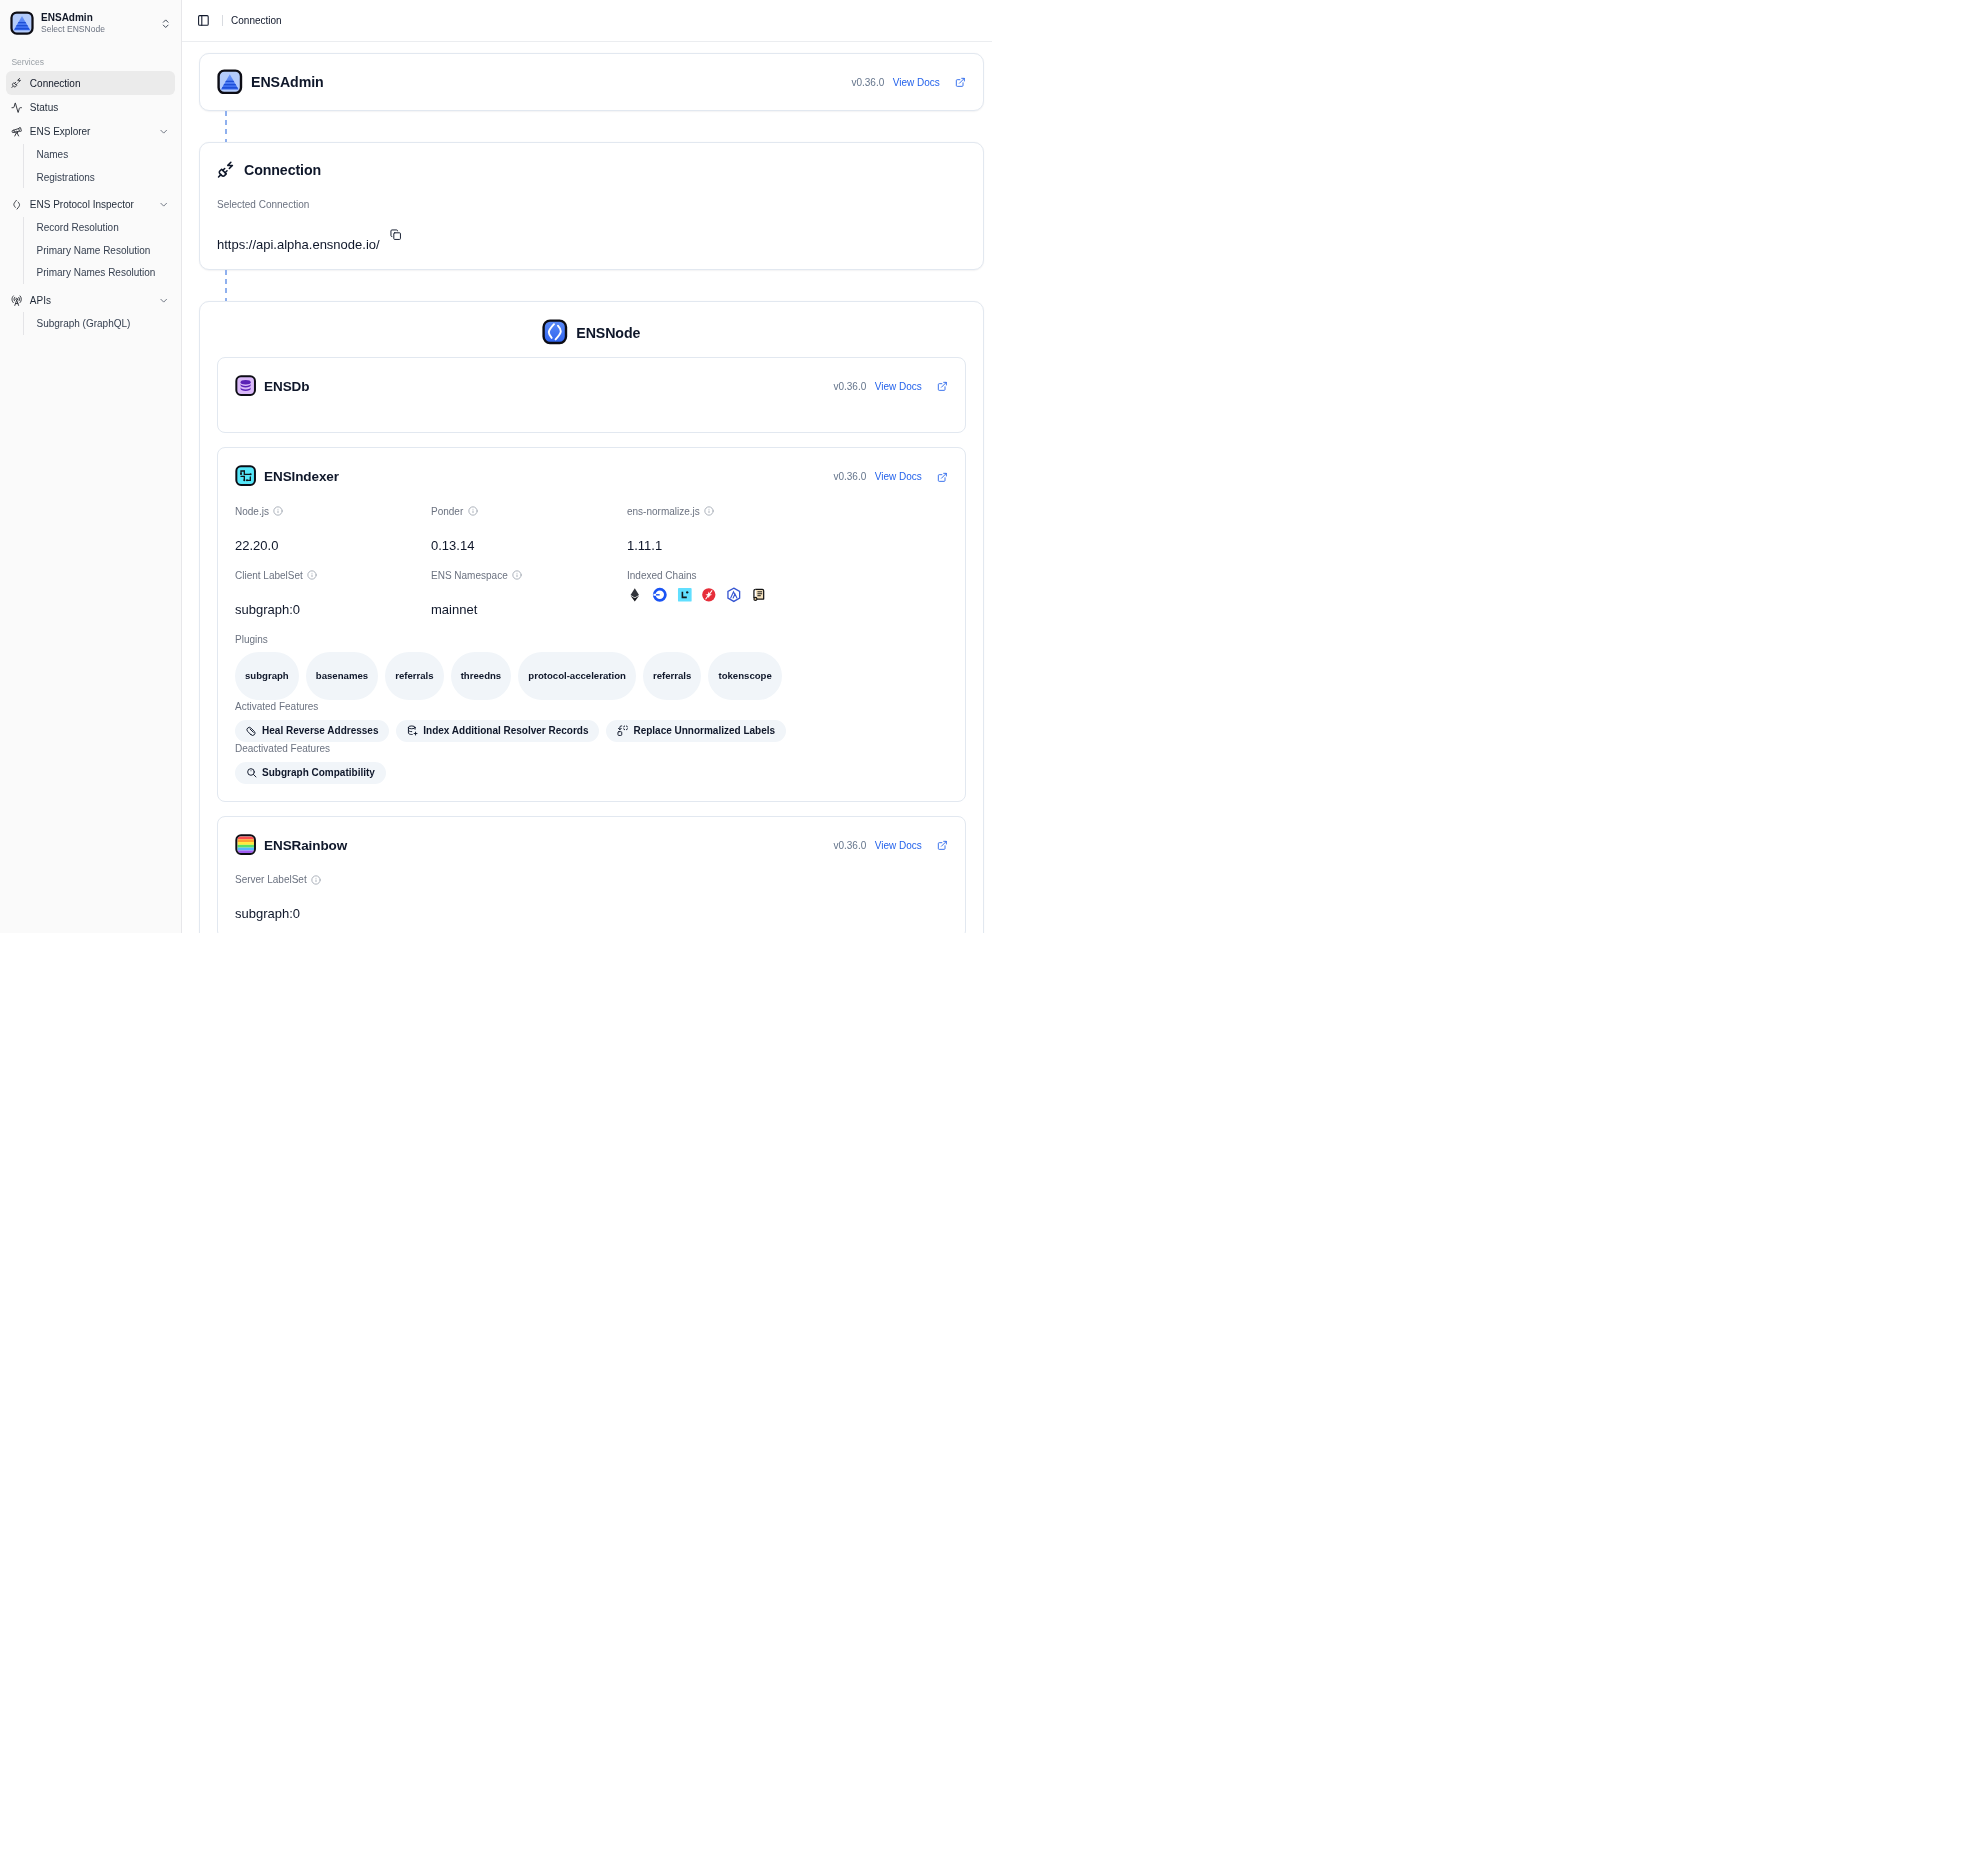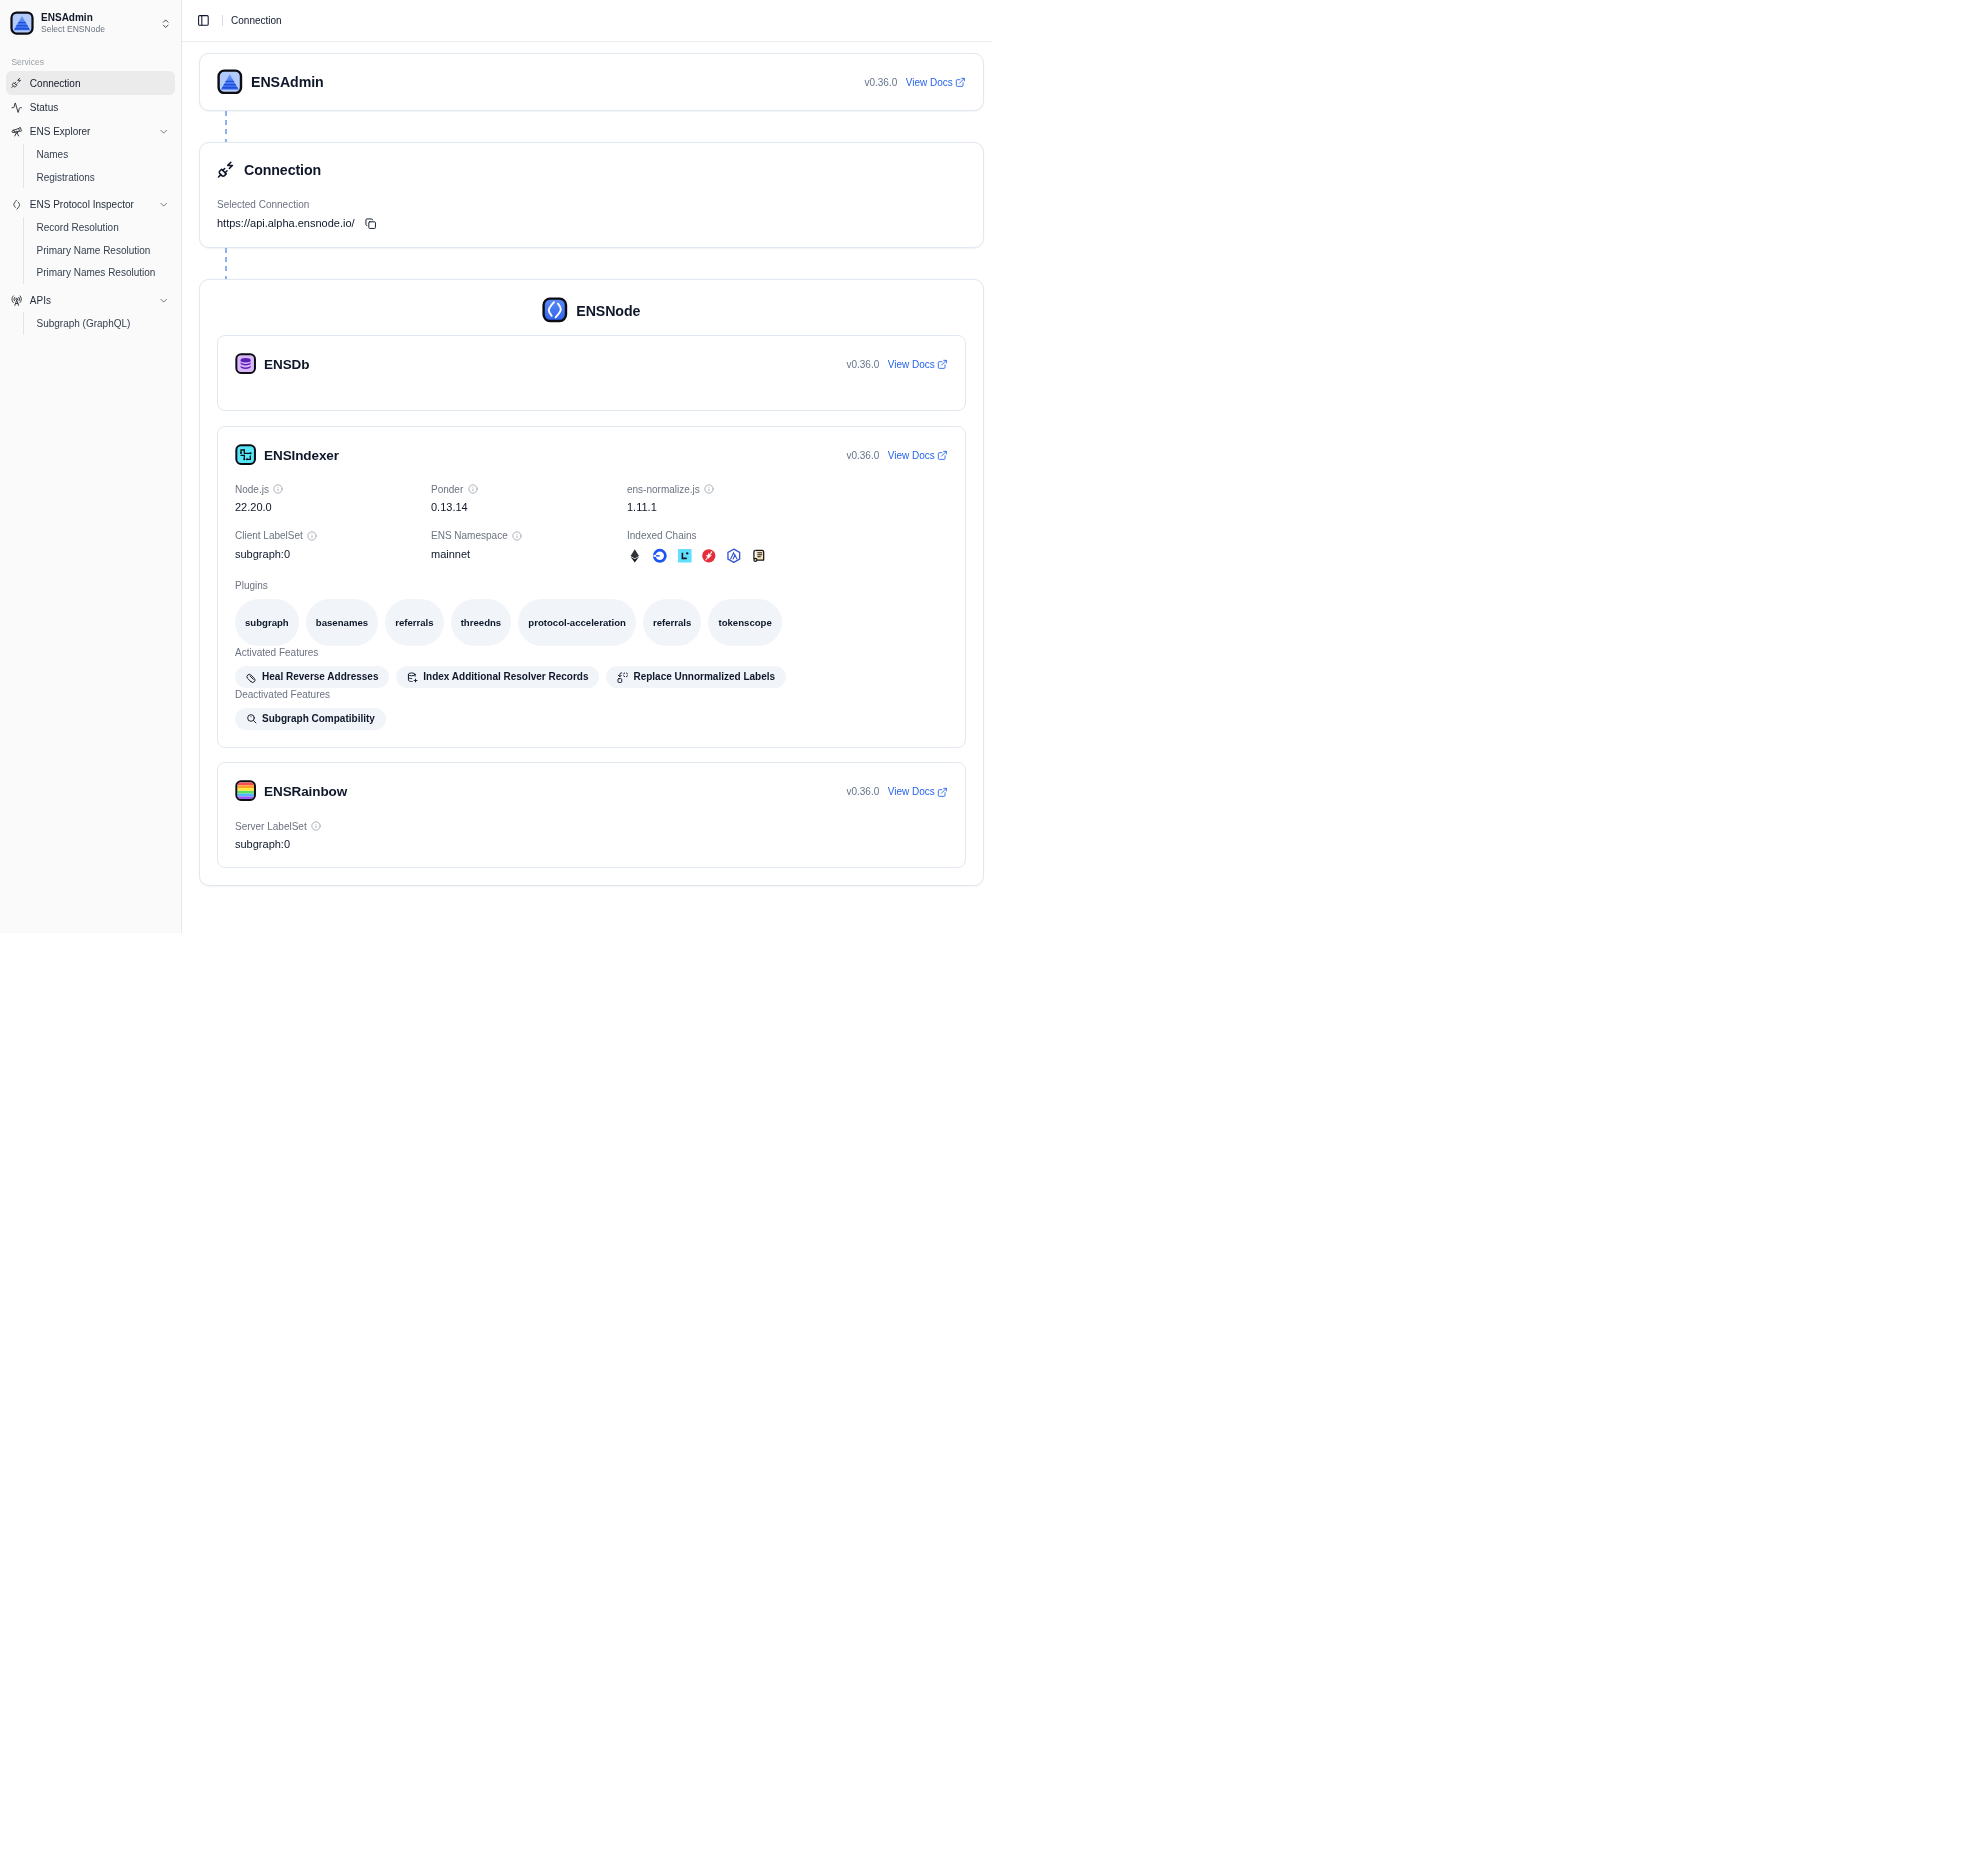--- a/index.html
+++ b/index.html
@@ -57,30 +57,30 @@
     width: 2.1px; height: 31px; margin-left: 26px;
     background: repeating-linear-gradient(180deg, #8fb0ee 0 5px, transparent 5px 9.2px);
   }
 
   
   .admin-card { display: flex; align-items: center; justify-content: space-between; padding: 14.2px 17px; }
   .hd-left { display: flex; align-items: center; gap: 8.5px; }
   .hd-title { font-size: 14.2px; font-weight: 700; letter-spacing: -0.1px; color: #0f172a; }
   .card-meta { display: flex; align-items: center; gap: 8.5px; font-size: 10px; }
   .meta-version { color: #64748b; }
-  .meta-link { color: #2563eb; display: inline-flex; align-items: center; gap: 2px; text-decoration: none; cursor: pointer; }
+  .meta-link { color: #2563eb; display: inline-flex; align-items: center; gap: 15px; text-decoration: none; cursor: pointer; }
   .meta-link svg { display: block; }
 
   
   .conn-card { padding: 17px; margin-bottom: 0; }
   .conn-title-row { display: flex; align-items: center; gap: 8.5px; margin-bottom: 20px; }
   .conn-title-row .hd-title { font-size: 14.2px; }
   .field-label { display: flex; align-items: center; gap: 4.3px; font-size: 10px; color: #6b7280; font-weight: 500; margin-bottom: 6.4px; }
   .field-label .info { color: #9ca3af; display: inline-flex; cursor: pointer; }
-  .field-value { font-size: 11px; color: #0f172a; }
+  .field-value { font-size: 13px; color: #0f172a; margin-top: 21px; }
   .url-row { display: flex; align-items: center; gap: 8.5px; }
   .copy-btn { border: none; background: transparent; color: #0f172a; display: flex; cursor: pointer; padding: 1.4px; }
 
   
   .node-card { padding: 17px; margin-top: 0; }
   .node-header { display: flex; align-items: center; gap: 8.5px; margin-bottom: 10px; justify-content: center; }
   .inner-card { background: #fff; border: 0.7px solid #e2e8f0; border-radius: 8px; padding: 17px; }
   .inner-card + .inner-card { margin-top: 14.2px; }
   .inner-head { display: flex; align-items: center; justify-content: space-between; margin-bottom: 17px; }
   .inner-head .hd-left { gap: 7.8px; }

